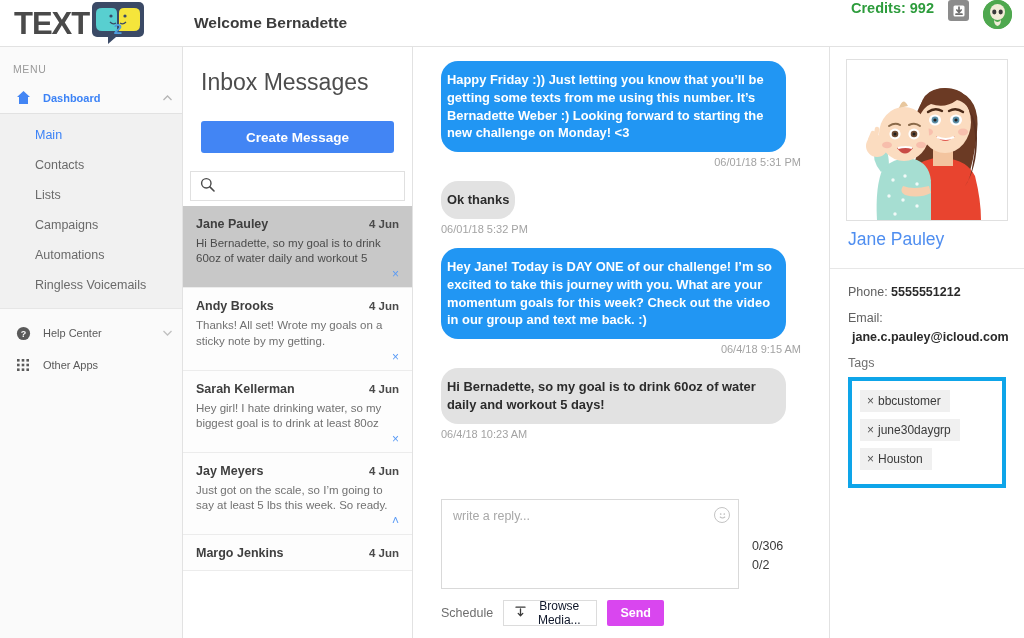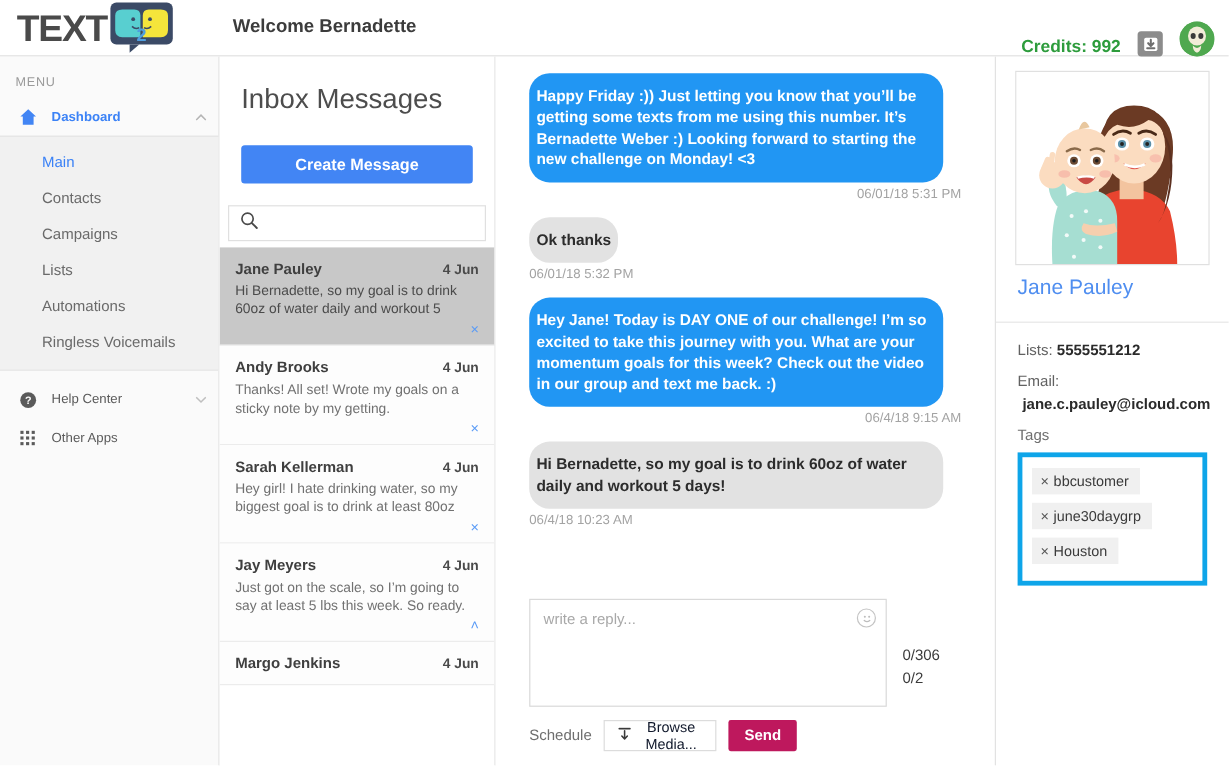--- a/index.html
+++ b/index.html
@@ -29,21 +29,21 @@
   .logo-mark {
     width: 56px; height: 44px; margin-left: 1px; position: relative;
   }
   .logo-mark svg { display: block; }
   .welcome {
     font-size: 15.5px; font-weight: bold; color: #3c3c3c;
     margin-left: 18px; white-space: nowrap;
   }
   .header-right {
     position: absolute; right: 12px; top: 0; height: 47px;
-    display: flex; align-items: flex-end; gap: 14px;
+    display: flex; align-items: flex-start; gap: 14px;
   }
   .credits { color: #2d9c3c; font-size: 14.5px; font-weight: bold; }
   .dl-icon {
     width: 21px; height: 21px; border-radius: 3px;
     background: #8c8c8c; display: flex; align-items: center; justify-content: center;
   }
   .avatar-top {
     width: 29px; height: 29px; border-radius: 50%;
     background: #4fa84f; display: block;
   }
@@ -174,21 +174,21 @@
     gap: 10px; margin-top: 11px; padding-right: 75px;
   }
   .schedule-lbl { font-size: 12.5px; color: #6e6e6e; cursor: pointer; }
   .browse-btn {
     display: flex; align-items: center; gap: 7px;
     height: 26px; padding: 0 11px; border: 1px solid #dcdcdc;
     background: #fff; font-size: 12px; color: #0f172a; cursor: pointer;
     font-family: "Liberation Sans", sans-serif;
   }
   .send-btn {
-    height: 26px; padding: 0 13px; background: #be185d; color: #fff;
+    height: 26px; padding: 0 13px; background: #d946ef; color: #fff;
     border: none; border-radius: 2px; font-size: 12.5px; font-weight: bold;
     cursor: pointer; font-family: "Liberation Sans", sans-serif;
   }
 
   
   .contact { width: 194px; min-width: 194px; background: #ffffff; }
   .contact-photo-wrap { padding: 12px 16px 0 16px; }
   .contact-photo {
     width: 162px; height: 162px; border: 1px solid #e0e0e0; background: #fff;
     display: flex; align-items: flex-end; justify-content: center; overflow: hidden;
@@ -269,22 +269,22 @@
         <span class="caret">
           <svg width="9" height="6" viewBox="0 0 9 6">
               <path d="M0.5 5 L4.5 1 L8.5 5" stroke="#b5b5b5" stroke-width="1.3" fill="none"></path>
             </svg>
         </span>
       </div>
 
       <div class="submenu">
         <div class="sub-item sel">Main</div>
         <div class="sub-item">Contacts</div>
+        <div class="sub-item">Lists</div>
         <div class="sub-item">Campaigns</div>
-        <div class="sub-item">Lists</div>
         <div class="sub-item">Automations</div>
         <div class="sub-item">Ringless Voicemails</div>
       </div>
 
       <div class="spacer-nav"></div>
 
 
       <div class="nav-item">
         <span class="ico">
           <svg width="15" height="15" viewBox="0 0 15 15">
@@ -500,21 +500,21 @@
             <path d="M51 88 q8 -2 14 0" stroke="#ffffff" stroke-width="2" fill="none"></path>
 
             <path d="M82 126 q-16 4 -26 0 q-4 6 2 9 q14 4 26 -2 Z" fill="#f6cfae"></path>
           </svg>
         </div>
       </div>
       <div class="contact-name">Jane Pauley</div>
       <div class="contact-sep"></div>
       <div class="contact-body">
         <div class="c-line">
-          <span class="c-key">Lists:</span>
+          <span class="c-key">Phone:</span>
           <span class="c-val">5555551212</span>
         </div>
         <div class="c-line">
           <span class="c-key">Email:</span>
           <span class="c-email-val">jane.c.pauley@icloud.com</span>
         </div>
         <div class="tags-lbl">Tags</div>
         <div class="tags-box">
           <div class="tag">
             <span class="x">×</span><span>bbcustomer</span>

